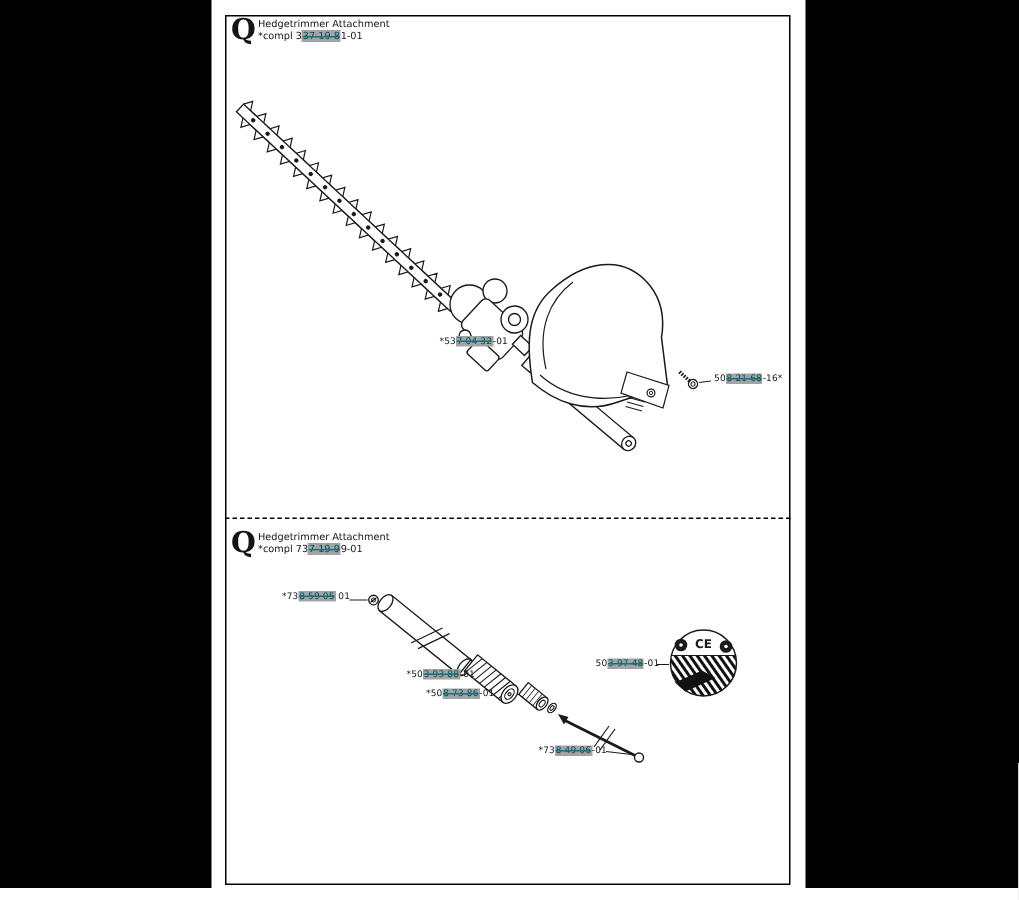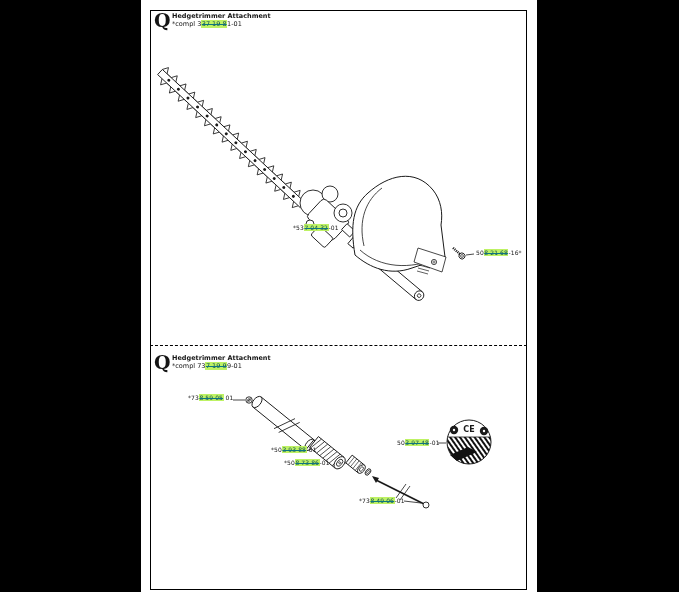--- a/index.html
+++ b/index.html
@@ -16,28 +16,28 @@
   }
   .divider{
     position:absolute;left:150px;top:345px;width:377px;height:0;
     border-top:1.4px dashed #000;
   }
   .q-logo{
     position:absolute;font-family:"DejaVu Serif","Liberation Serif",serif;
     font-weight:700;font-size:19px;line-height:19px;
   }
   .hdr{position:absolute;white-space:nowrap;}
-  .h-title{font-size:6.5px;font-weight:700;line-height:7.5px;}
+  .h-title{font-size:6.5px;font-weight:400;line-height:7.5px;}
   .h-sub{font-size:6.5px;font-weight:400;line-height:7.5px;}
   .plabel{
     position:absolute;font-size:6px;line-height:7px;white-space:nowrap;
     letter-spacing:.1px;cursor:pointer;
   }
   .pn-link{
-    background:#bef264;color:#0b4c53;padding:0 .5px;
+    background:#a3a3a3;color:#0b4c53;padding:0 .5px;
     text-decoration:line-through;text-decoration-color:#0d7681;
   }
   svg.fig{position:absolute;}
   .stroke{stroke:#1a1a1a;fill:none;}
   .wfill{stroke:#1a1a1a;fill:#ffffff;}
 </style>
 </head>
 <body>
 
 <div class="screen">

